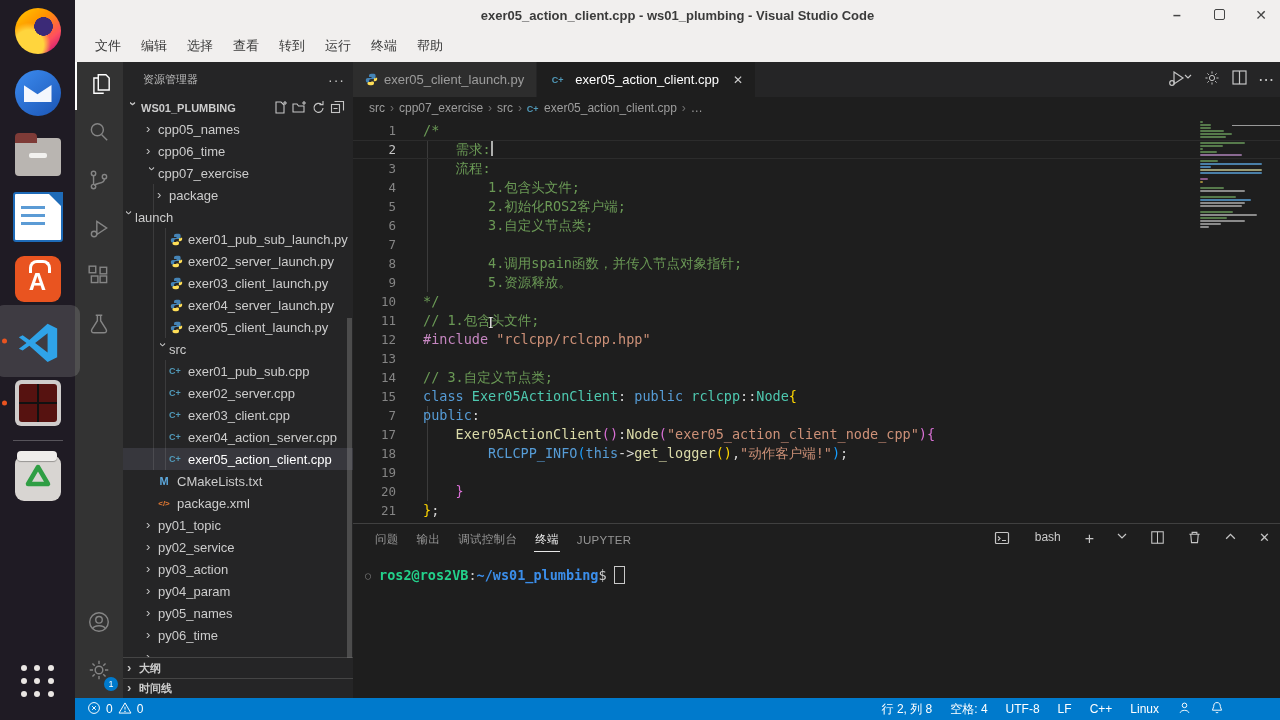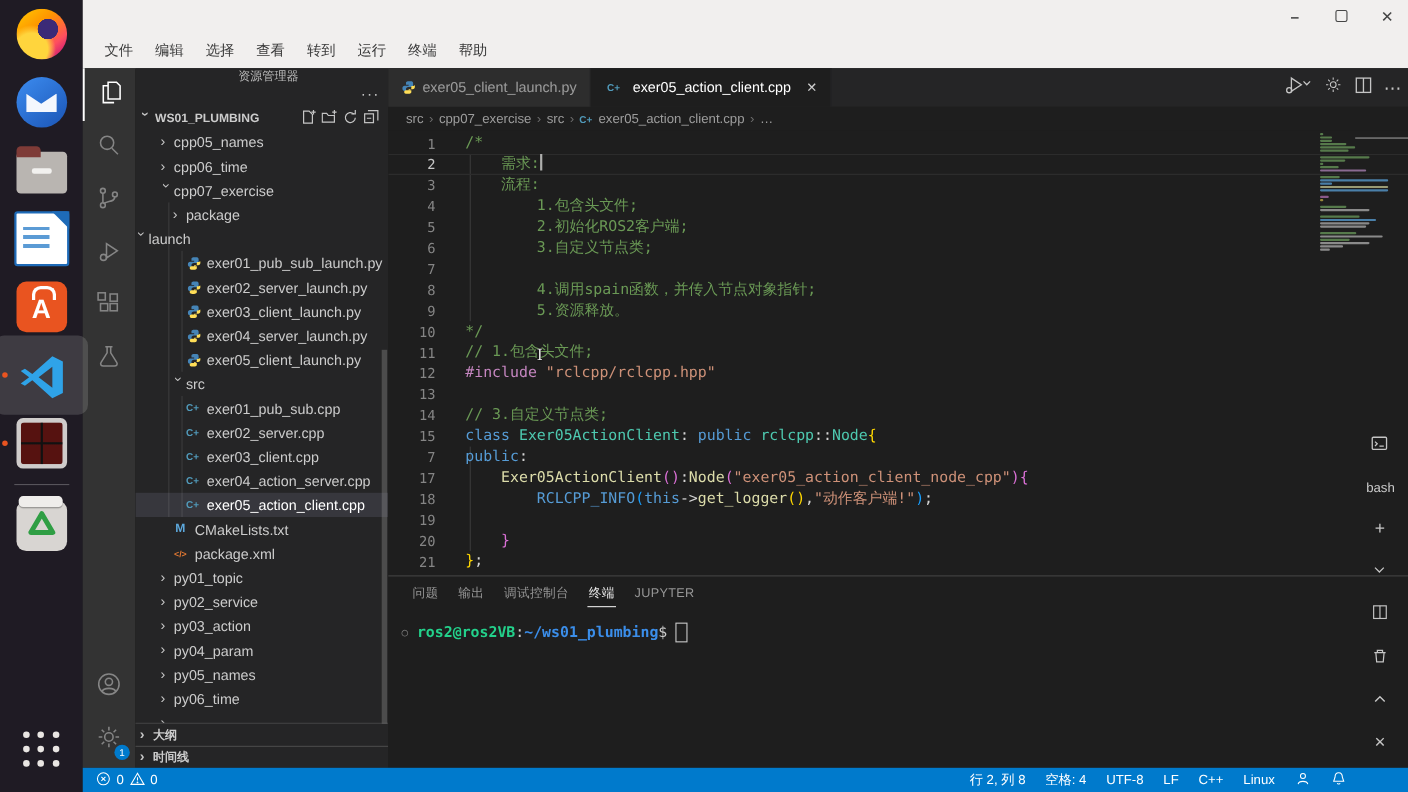--- a/index.html
+++ b/index.html
@@ -54,21 +54,21 @@
   .ab{width:48px;height:48px;display:flex;align-items:center;justify-content:center;position:relative;color:#858585;}
   .ab svg{stroke:#858585;fill:none;stroke-width:1.3;}
   .ab.active{border-left:2px solid #fff;}
   .ab.active svg{stroke:#ffffff;}
   .ab-bottom{position:absolute;bottom:2px;left:0;width:48px;}
   .badge{position:absolute;right:5px;bottom:5px;width:14px;height:14px;border-radius:50%;background:#007acc;color:#fff;
     font-size:9px;display:flex;align-items:center;justify-content:center;}
 
   
   .sidebar{position:absolute;left:123px;top:62px;width:230px;height:636px;background:#252526;color:#cccccc;overflow:hidden;}
-  .sb-title{height:35px;display:flex;align-items:center;padding:0 8px 0 20px;font-size:11px;color:#bbbbbb;flex-direction:column;}
+  .sb-title{height:35px;display:flex;align-items:center;padding:0 8px 0 20px;font-size:11px;color:#bbbbbb;}
   .sb-more{margin-left:auto;color:#c5c5c5;font-size:14px;letter-spacing:1px;}
   .sb-sec{height:22px;display:flex;align-items:center;padding-left:4px;font-size:11px;font-weight:bold;color:#cccccc;}
   .sb-sec .chev{margin-right:2px;}
   .sb-acts{margin-left:auto;display:flex;gap:4px;padding-right:8px;}
   .sb-acts svg{stroke:#c5c5c5;fill:none;stroke-width:1.1;}
   .tree{position:absolute;top:56px;left:0;width:230px;height:539px;overflow:hidden;}
   .trow{height:22px;display:flex;align-items:center;font-size:13px;white-space:nowrap;box-sizing:border-box;}
   .trow.sel{background:#37373d;color:#ffffff;}
   .chev{display:inline-block;width:12px;color:#c5c5c5;font-size:13px;transform:translateY(-1px);}
   .chev.open{transform:rotate(90deg) translateX(-1px);}
@@ -109,21 +109,21 @@
   .minimap div{height:2px;margin-bottom:1px;border-radius:1px;}
   .ovruler{position:absolute;right:0;top:0;width:14px;height:404px;}
   .ovline{position:absolute;right:0;top:6px;width:48px;height:1px;background:rgba(255,255,255,.55);}
   .ibeam{position:absolute;left:135px;top:196px;color:#e8e8e8;font-size:14px;font-family:"DejaVu Serif",serif;text-shadow:0 0 2px #000;}
 
   
   .panel{position:absolute;left:353px;top:523px;width:927px;height:175px;background:#1e1e1e;border-top:1px solid rgba(128,128,128,.35);box-sizing:border-box;color:#ccc;}
   .panelbar{height:30px;display:flex;align-items:center;padding:0 10px 0 21px;}
   .ptab{margin-right:16px;font-size:11.5px;color:#969696;letter-spacing:.3px;padding:6px 1px 4px;border-bottom:1px solid rgba(0,0,0,0);}
   .ptab.active{color:#e7e7e7;border-bottom:1px solid #e7e7e7;}
-  .p-acts{margin-left:auto;display:flex;align-items:center;gap:22px;color:#c5c5c5;font-size:13px;flex-direction:column;}
+  .p-acts{margin-left:auto;display:flex;align-items:flex-start;gap:22px;color:#c5c5c5;font-size:13px;}
   .p-acts svg{stroke:#c5c5c5;fill:none;stroke-width:1.2;}
   .shell-label{font-size:12px;color:#cccccc;margin:0 2px 0 3px;}
   .termbody{padding:12px 0 0 12px;font-family:"DejaVu Sans Mono","Liberation Mono",monospace;font-size:13.5px;display:flex;align-items:center;}
   .t-deco{color:#7a7a7a;font-size:10px;margin-right:8px;}
   .t-user{color:#23d18b;font-weight:bold;}
   .t-path{color:#3b8eea;font-weight:bold;}
   .t-plain{color:#cccccc;}
   .t-caret{display:inline-block;width:9px;height:16px;border:1px solid #c9c9c9;margin-left:7px;}
 
   
@@ -185,20 +185,21 @@
           <i></i>
           <i></i>
           <i></i>
           <i></i>
           <i></i>
         </div>
     </div>
   </div>
 
   <div class="titlebar">
+    <span>exer05_action_client.cpp - ws01_plumbing - Visual Studio Code</span>
     <div class="wctrls">
       <span class="wc">–</span>
       <span class="wc"><span class="wc-max"></span></span>
       <span class="wc">✕</span>
     </div>
   </div>
 
   <div class="menubar">
       <span class="menu-item">文件</span>
       <span class="menu-item">编辑</span>

